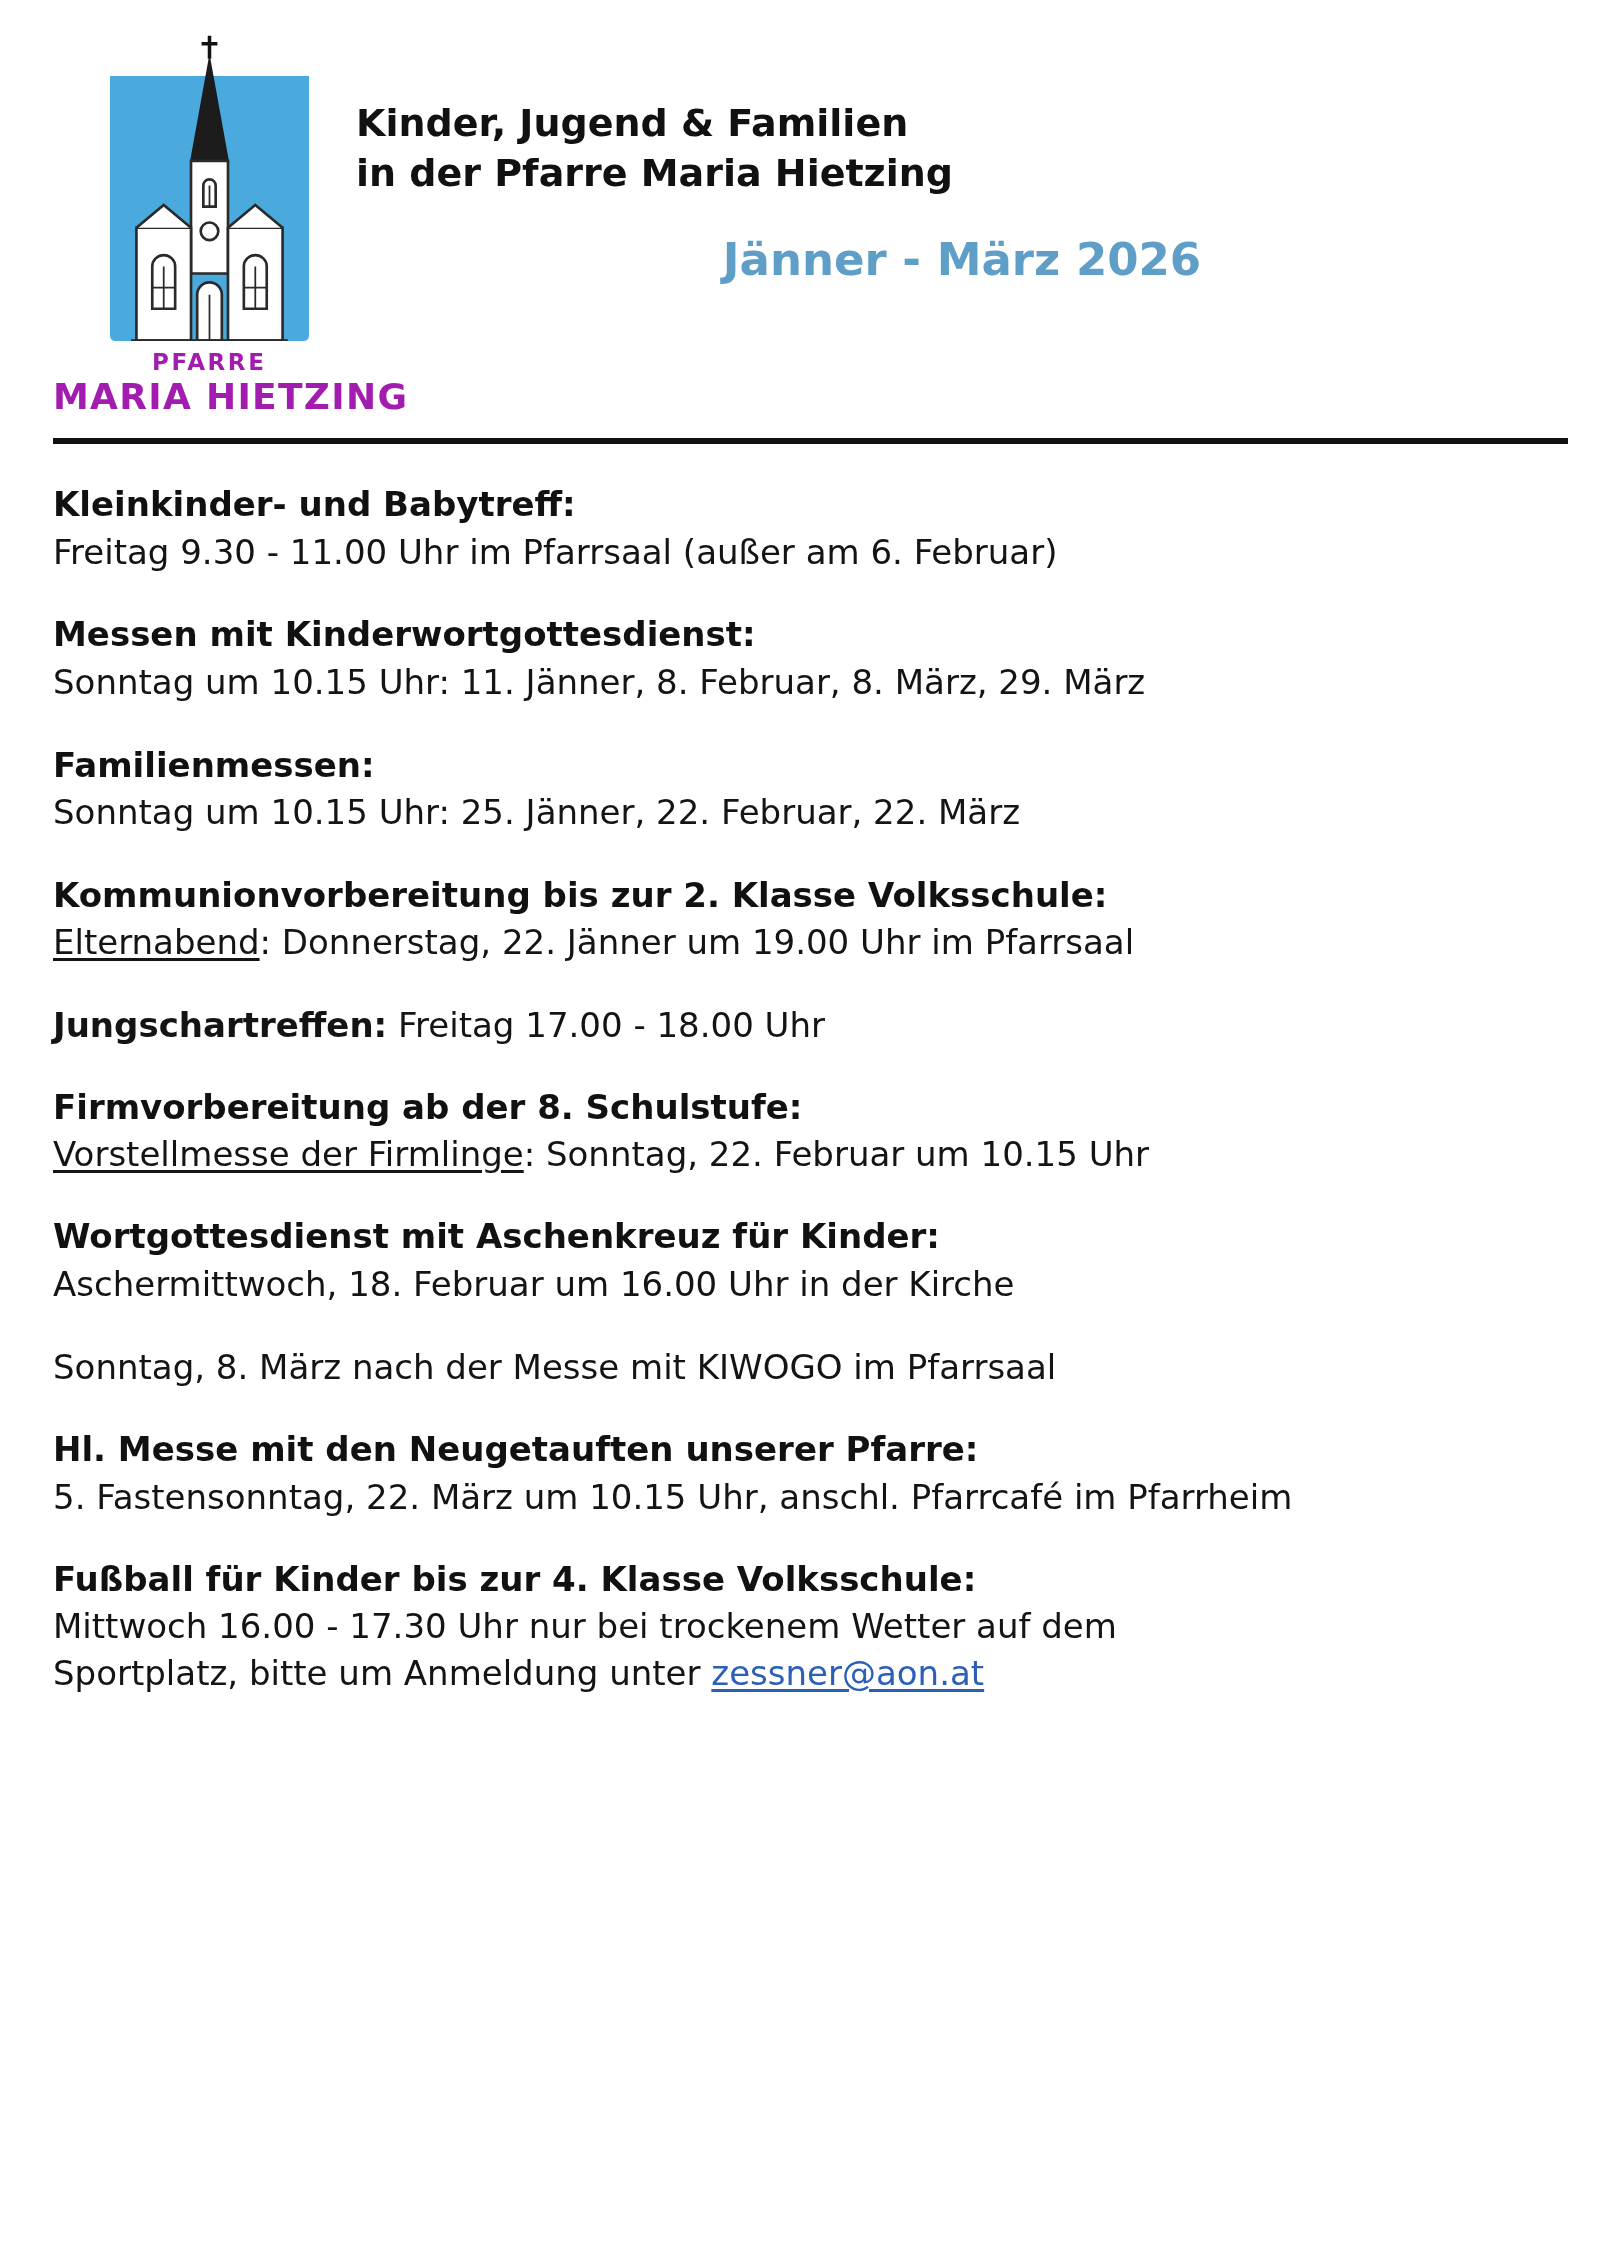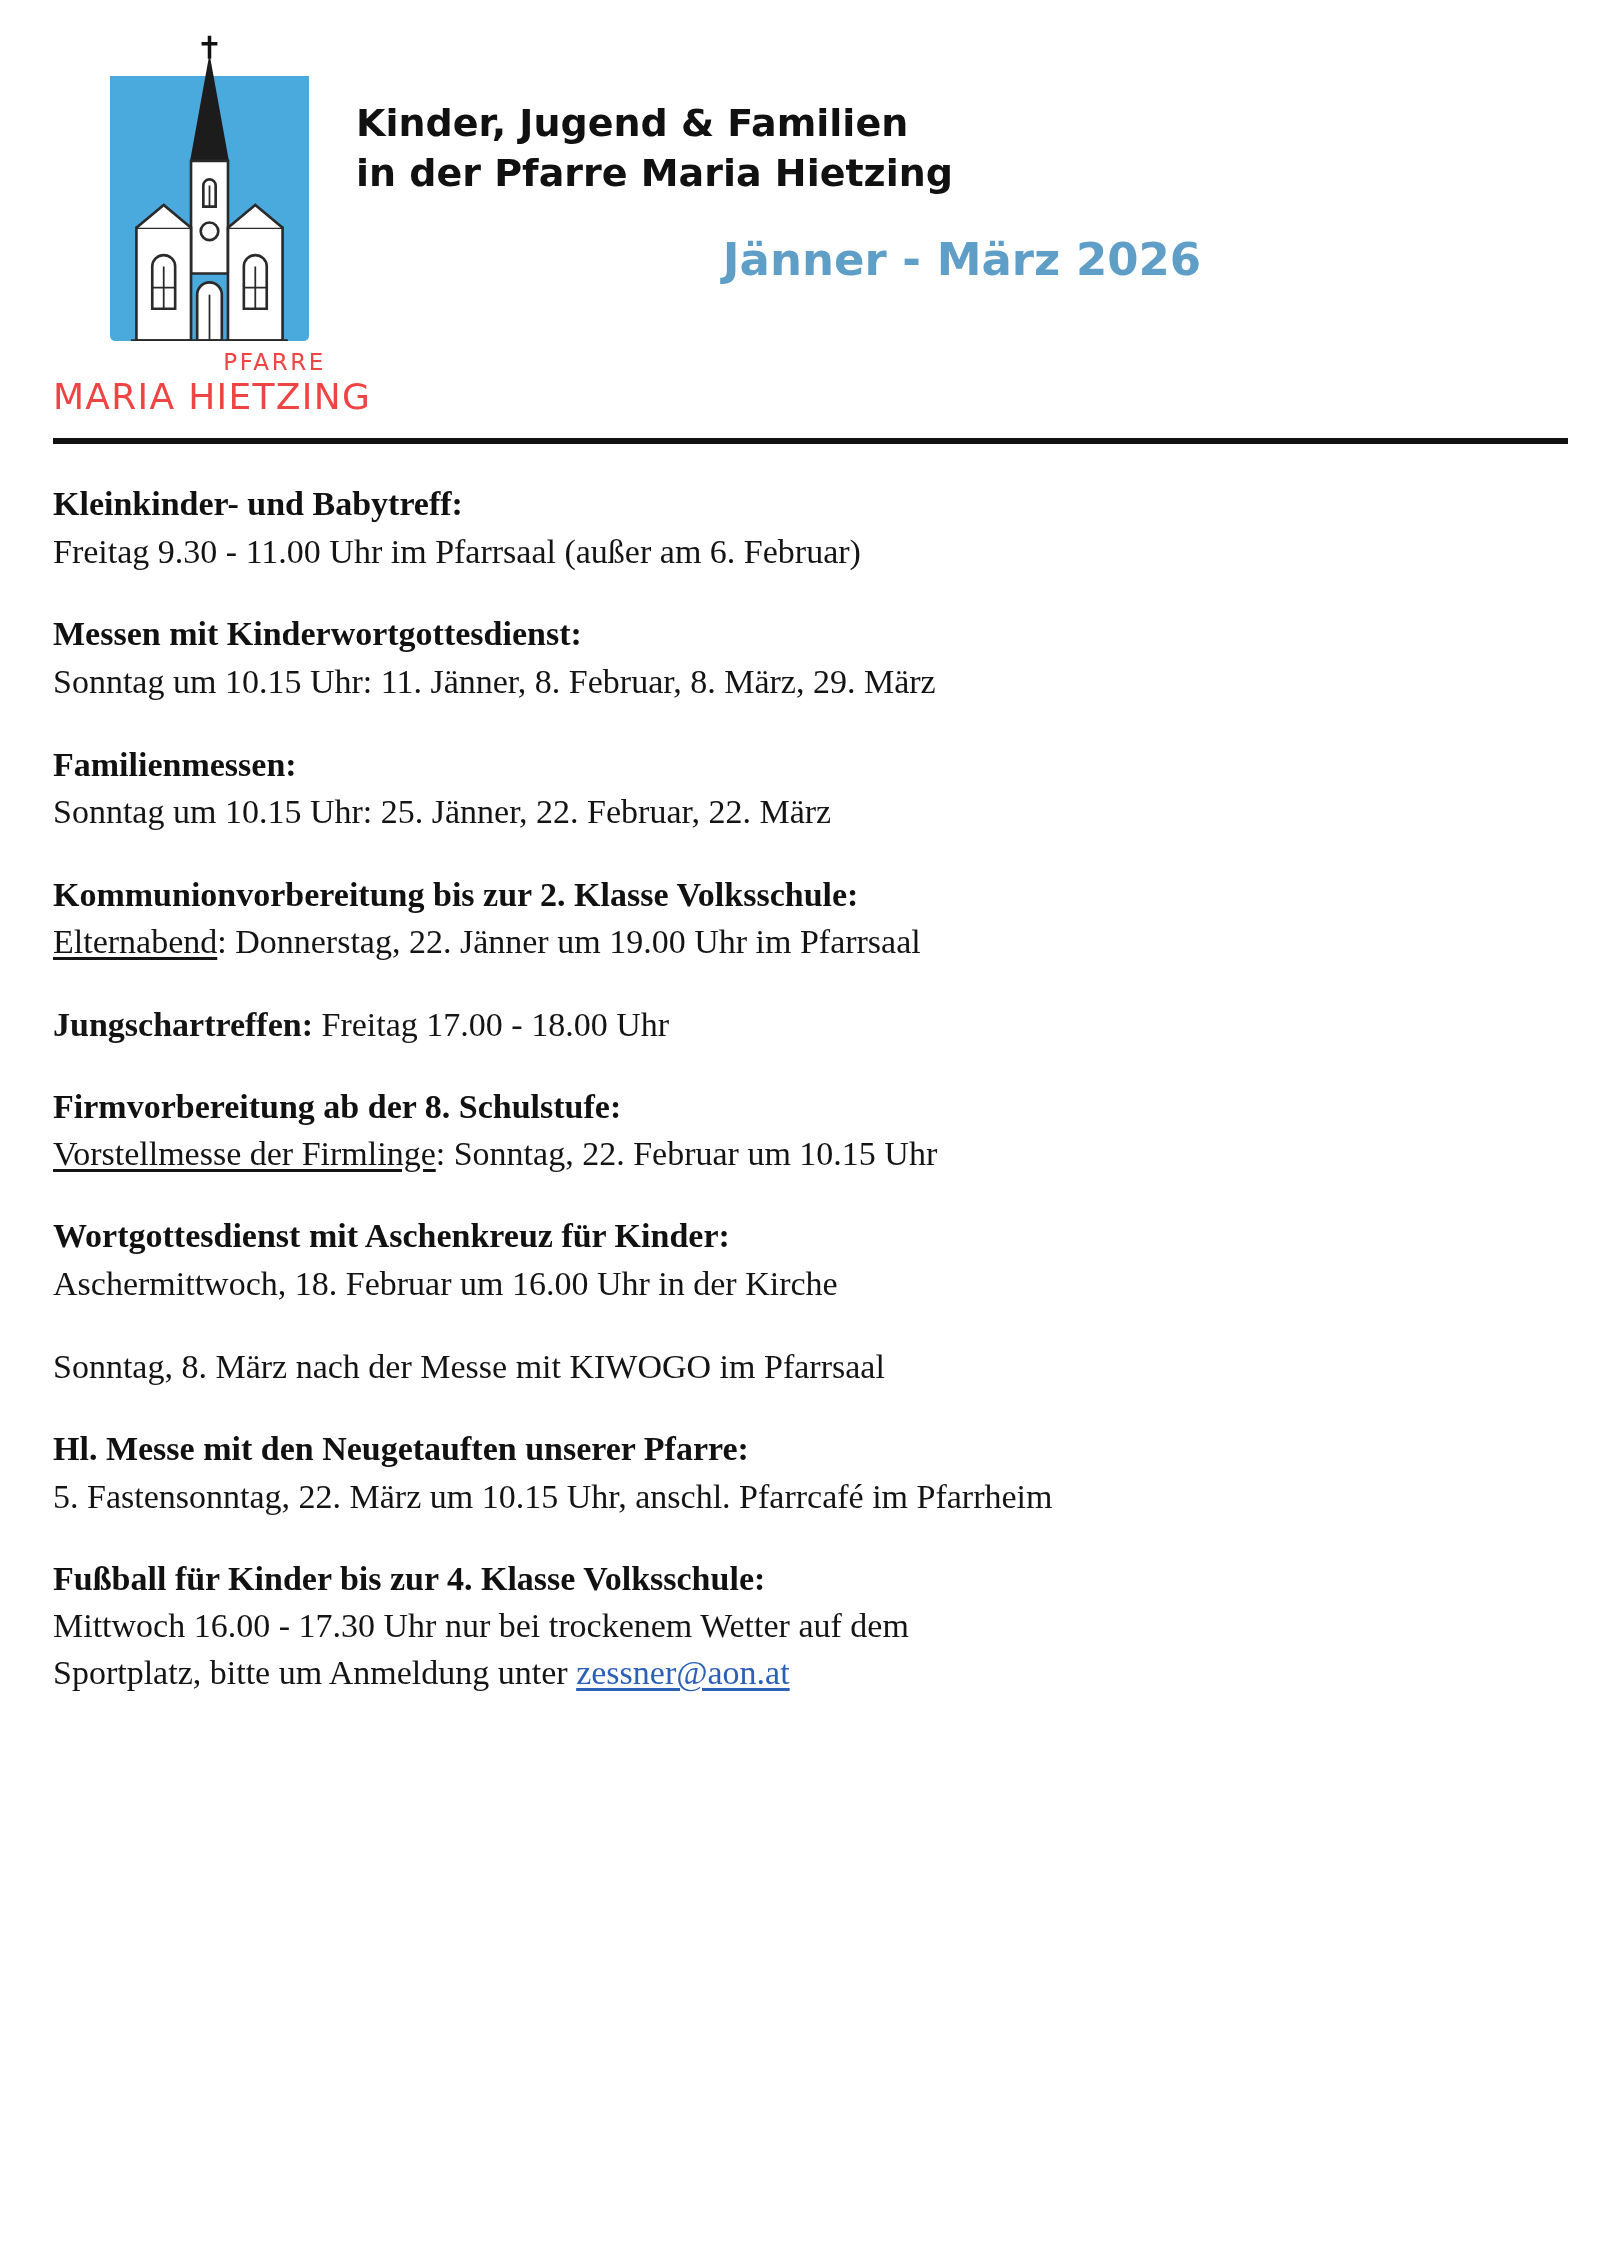--- a/index.html
+++ b/index.html
@@ -48,25 +48,24 @@
   }
   .crest-church {
     position: absolute;
     left: 30px;
     top: 0px;
     width: 199px;
     height: 311px;
   }
   .logo-text {
     margin-top: -5.3px;
-    font-weight: normal;
+    font-weight: bold;
     letter-spacing: 0.4px;
     line-height: 1;
-    color: #ef4444;
-    text-align: right;
+    color: #a21caf;
   }
   .logo-text .pfarre {
     display: block;
     font-size: 23px;
     letter-spacing: 2.6px;
     margin-left: 99px;
     margin-bottom: 5.3px;
   }
   .logo-text .maria {
     display: block;
@@ -96,21 +95,20 @@
 
   .rule {
     margin: 23px 0 0 0;
     height: 6.2px;
     background: #111111;
   }
 
   
   .content {
     padding-top: 37px;
-    font-family: Liberation Serif, serif;
   }
   .entry {
     margin-bottom: 35px;
   }
   .entry:last-child {
     margin-bottom: 12px;
   }
   .entry-head {
     font-size: 34px;
     font-weight: bold;

